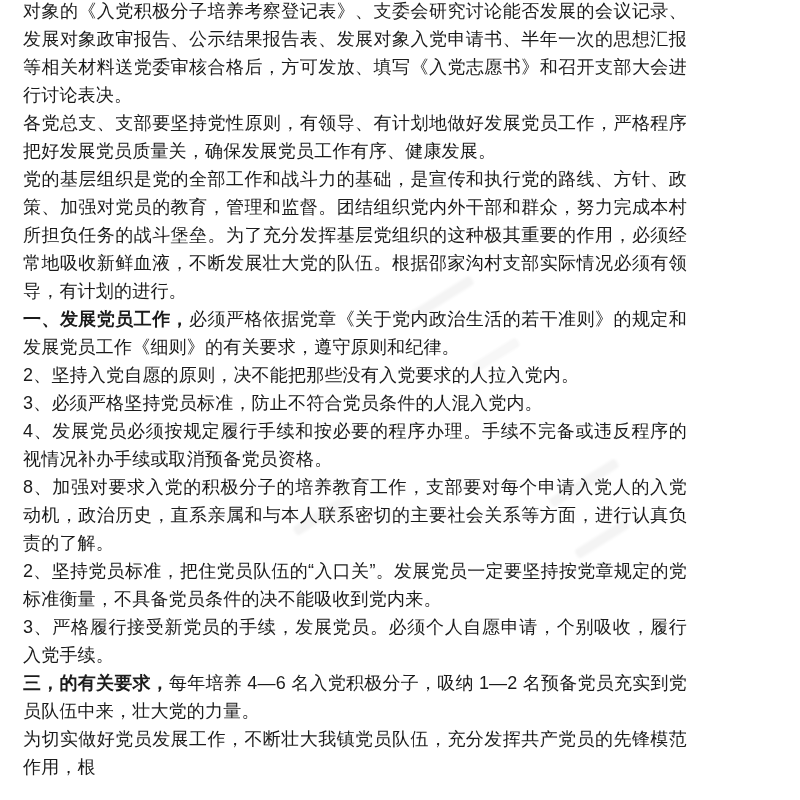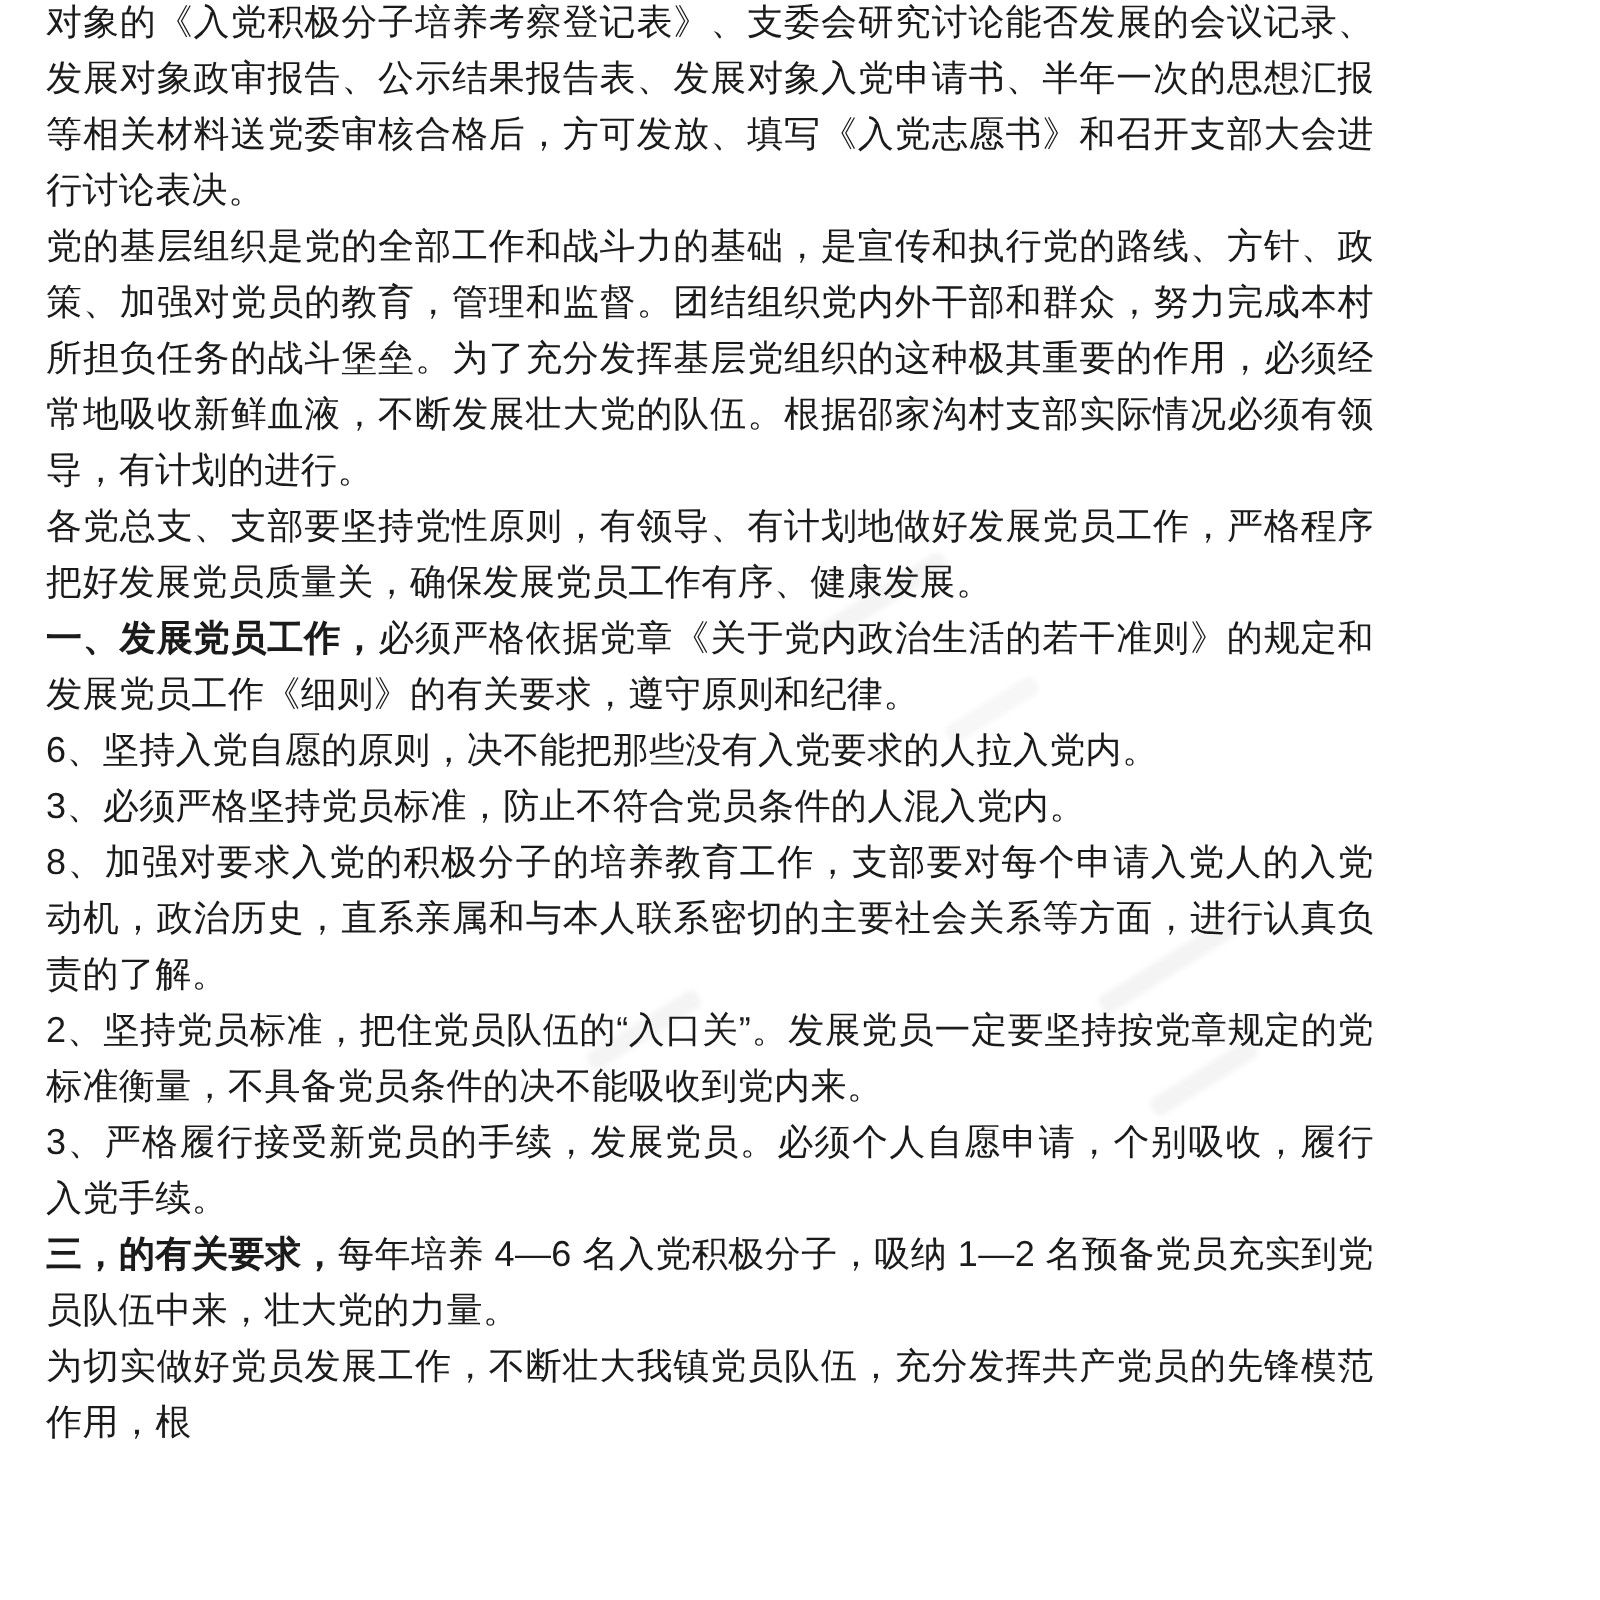--- a/index.html
+++ b/index.html
@@ -59,25 +59,26 @@
   .wm.w3 { left: 572px; top: 534px; width: 60px; }
   .wm.w4 { left: 290px; top: 510px; width: 64px; }
   .wm.w5 { left: 470px; top: 350px; width: 52px; opacity: 0.8; }
 </style>
 </head>
 <body>
 
 <div class="doc-page">
   <div class="doc-content" id="doc-content">
       <p>对象的《入党积极分子培养考察登记表》、支委会研究讨论能否发展的会议记录、发展对象政审报告、公示结果报告表、发展对象入党申请书、半年一次的思想汇报等相关材料送党委审核合格后，方可发放、填写《入党志愿书》和召开支部大会进行讨论表决。</p>
+      <p>各党总支、支部要坚持党性原则，有领导、有计划地做好发展党员工作，严格程序把好发展党员质量关，确保发展党员工作有序、健康发展。</p>
       <p>党的基层组织是党的全部工作和战斗力的基础，是宣传和执行党的路线、方针、政策、加强对党员的教育，管理和监督。团结组织党内外干部和群众，努力完成本村所担负任务的战斗堡垒。为了充分发挥基层党组织的这种极其重要的作用，必须经常地吸收新鲜血液，不断发展壮大党的队伍。根据邵家沟村支部实际情况必须有领导，有计划的进行。</p>
-      <p>各党总支、支部要坚持党性原则，有领导、有计划地做好发展党员工作，严格程序把好发展党员质量关，确保发展党员工作有序、健康发展。</p>
       <p><span class="lead-bold">一、发展党员工作，</span>必须严格依据党章《关于党内政治生活的若干准则》的规定和发展党员工作《细则》的有关要求，遵守原则和纪律。</p>
-      <p>6、坚持入党自愿的原则，决不能把那些没有入党要求的人拉入党内。</p>
+      <p>2、坚持入党自愿的原则，决不能把那些没有入党要求的人拉入党内。</p>
       <p>3、必须严格坚持党员标准，防止不符合党员条件的人混入党内。</p>
+      <p>4、发展党员必须按规定履行手续和按必要的程序办理。手续不完备或违反程序的视情况补办手续或取消预备党员资格。</p>
       <p>8、加强对要求入党的积极分子的培养教育工作，支部要对每个申请入党人的入党动机，政治历史，直系亲属和与本人联系密切的主要社会关系等方面，进行认真负责的了解。</p>
       <p>2、坚持党员标准，把住党员队伍的“入口关”。发展党员一定要坚持按党章规定的党标准衡量，不具备党员条件的决不能吸收到党内来。</p>
       <p>3、严格履行接受新党员的手续，发展党员。必须个人自愿申请，个别吸收，履行入党手续。</p>
       <p><span class="lead-bold">三，的有关要求，</span>每年培养 4—6 名入党积极分子，吸纳 1—2 名预备党员充实到党员队伍中来，壮大党的力量。</p>
       <p>为切实做好党员发展工作，不断壮大我镇党员队伍，充分发挥共产党员的先锋模范作用，根</p>
     </div>
   <div class="wm-layer">
     <div class="wm w1"></div>
     <div class="wm w2"></div>
     <div class="wm w3"></div>

